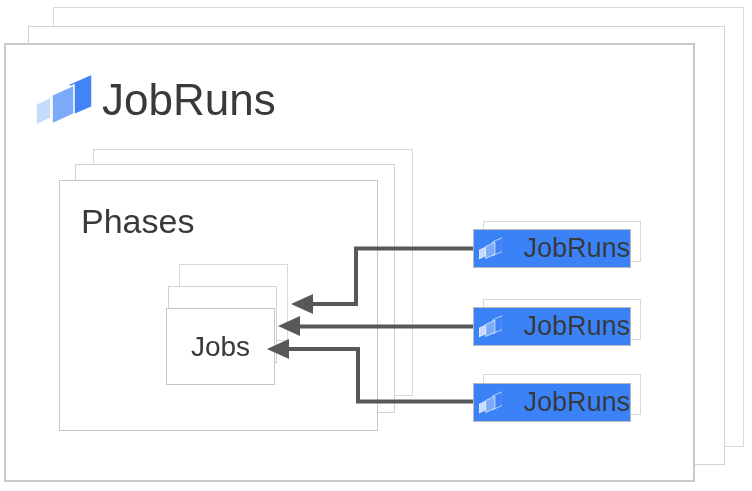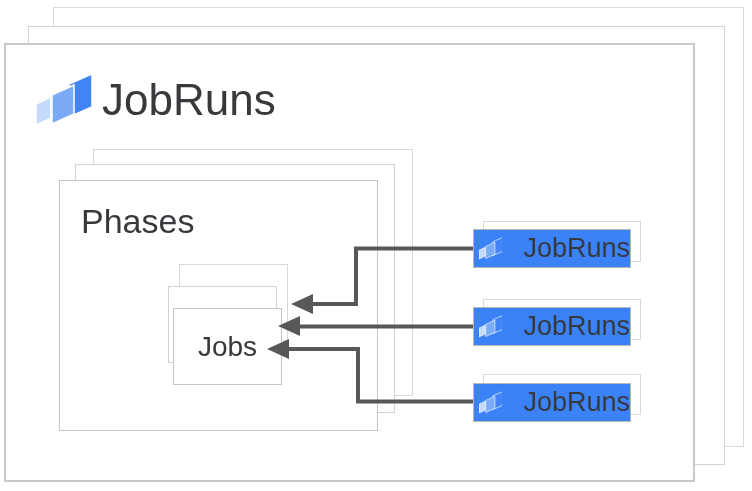--- a/index.html
+++ b/index.html
@@ -51,21 +51,21 @@
   </svg>
   <div class="rollout-title">JobRuns</div>
 
   <div class="layer back" style="left:93px;top:149px;width:320px;height:247px;"></div>
   <div class="layer mid" style="left:75px;top:164px;width:320px;height:249px;"></div>
   <div class="layer" style="left:59px;top:180px;width:319px;height:251px;"></div>
   <div class="phases-title">Phases</div>
 
   <div class="layer back" style="left:179px;top:264px;width:109px;height:77px;"></div>
   <div class="layer mid" style="left:168px;top:286px;width:109px;height:77px;"></div>
-  <div class="layer jobs-front" style="left:173px;top:308px;width:109px;height:77px;">
+  <div class="layer jobs-front" style="left:166px;top:308px;width:109px;height:77px;">
     <span class="jobs-label">Jobs</span>
   </div>
 
   <div class="jobruns-shadow" style="left:483px;top:221px;"></div>
   <div class="jobruns-box" style="left:473px;top:229px;">
     <svg width="27" height="25" viewBox="0 0 56 52">
       <polygon class="logo-poly" points="33,10 56,0 56,33 33,43" fill="#4284f5"></polygon>
       <polygon class="logo-poly" points="16,21 38,11 38,40 16,50" fill="#7baaf7"></polygon>
       <polygon class="logo-poly" points="0,30 15,23 15,44 0,51" fill="#c6dafc"></polygon>
     </svg>

